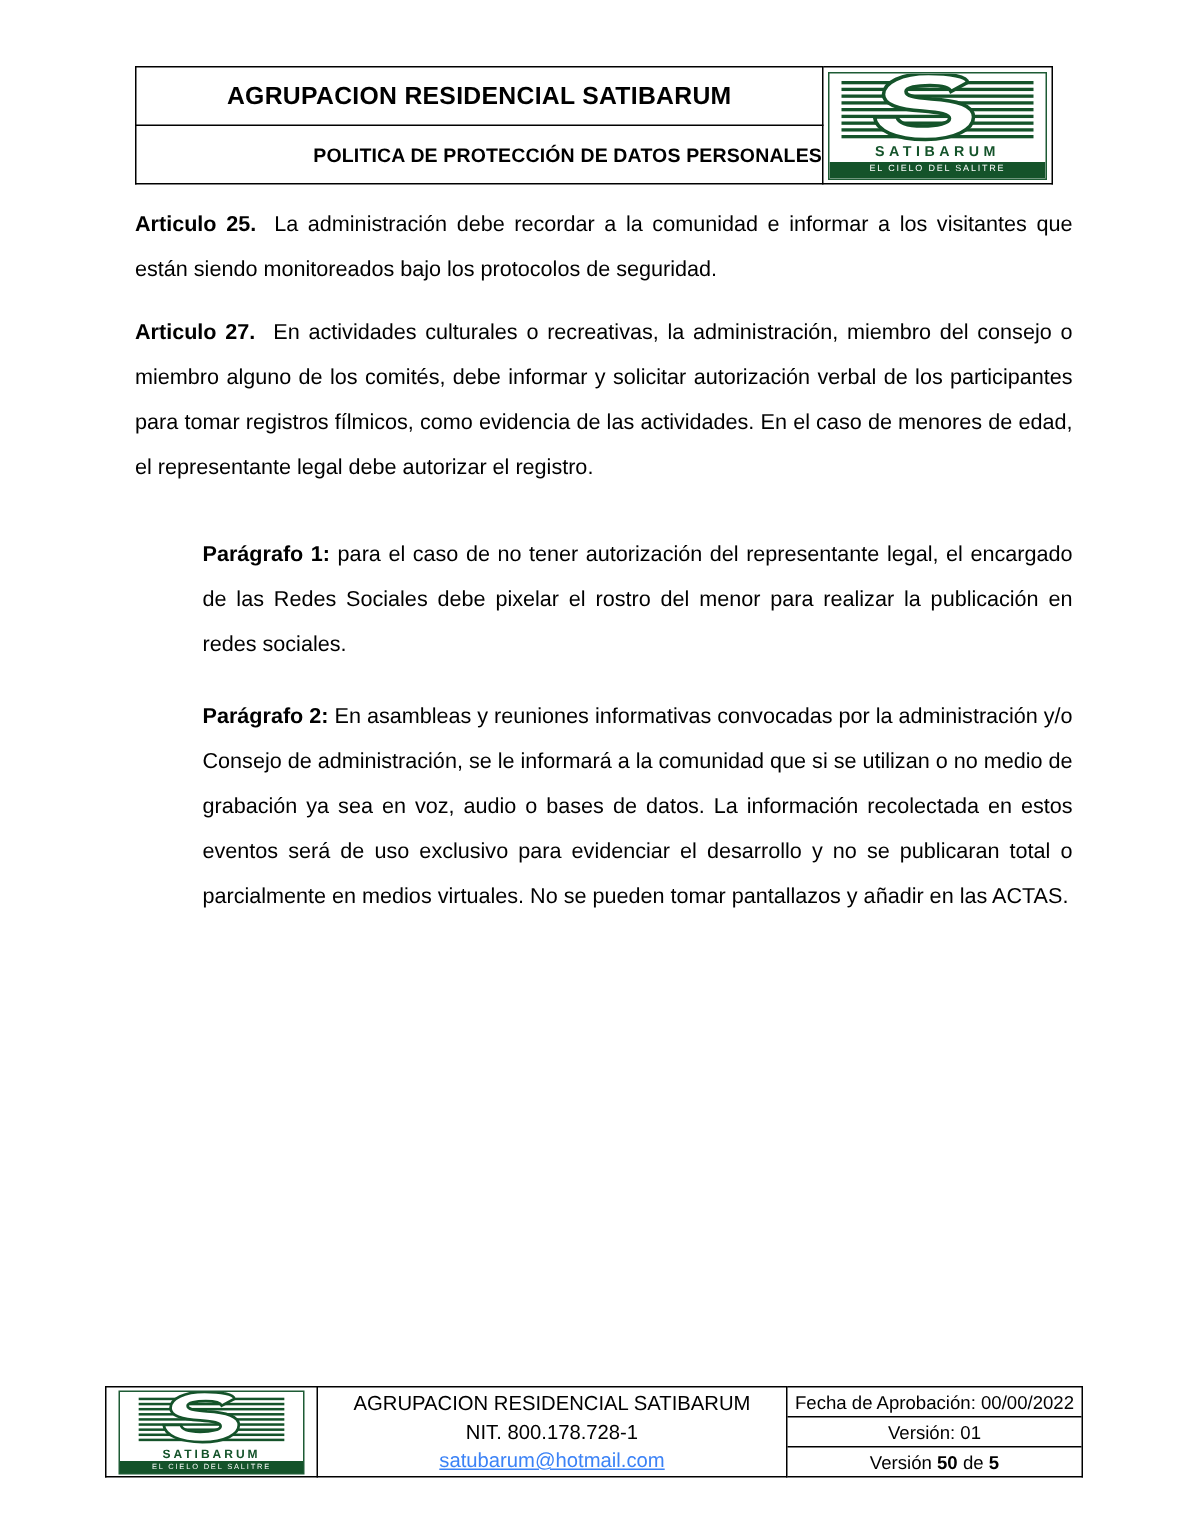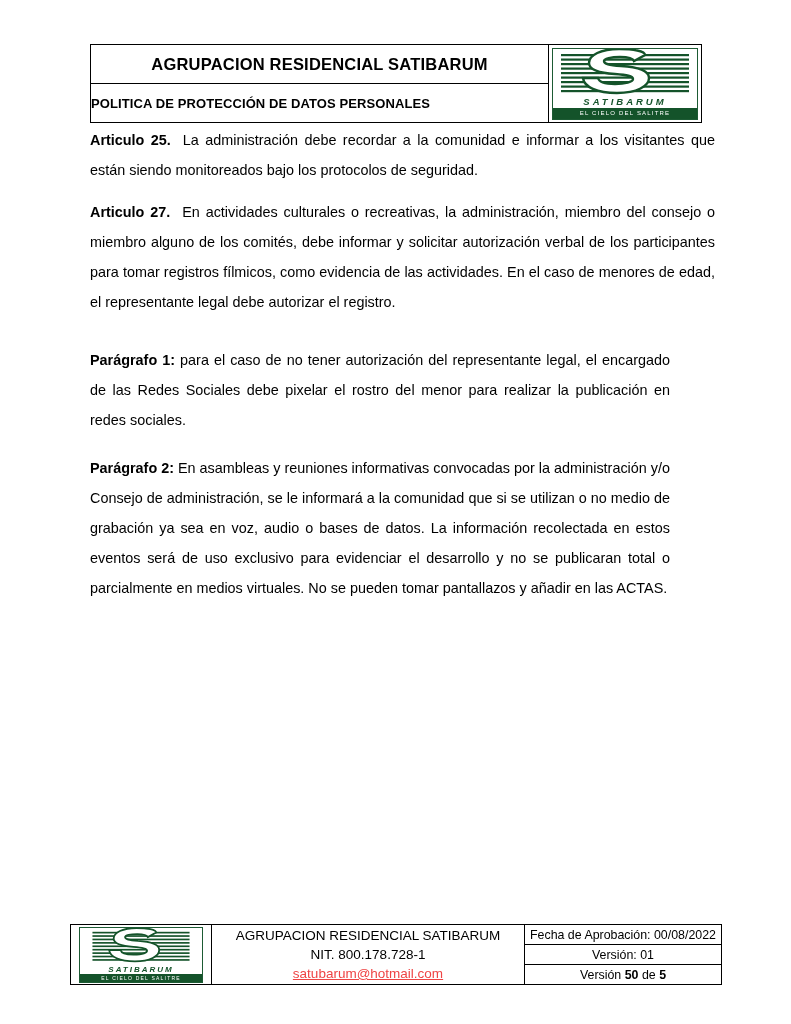--- a/index.html
+++ b/index.html
@@ -36,21 +36,21 @@
     border: 1px solid #000000;
     padding: 0;
     vertical-align: middle;
   }
   .hdr-title-cell {
     height: 38px;
     text-align: center;
   }
   .hdr-sub-cell {
     height: 38px;
-    text-align: left;
+    text-align: right;
   }
   .hdr-logo-cell {
     width: 152px;
     text-align: center;
     padding: 3px 0;
   }
   .hdr-title {
     font-size: 16.5px;
     font-weight: bold;
     letter-spacing: 0.2px;
@@ -75,21 +75,20 @@
   .logo-svg { display:block; }
   .logo-name {
     position: absolute;
     left: 0; right: 0;
     bottom: 12px;
     text-align: center;
     font-size: 9.5px;
     font-weight: bold;
     letter-spacing: 3px;
     color: #14532a;
-    font-style: italic;
   }
   .logo-tag {
     position: absolute;
     left: 0; right: 0;
     bottom: 0;
     height: 11px;
     line-height: 11px;
     background: #14532a;
     color: #ffffff;
     text-align: center;
@@ -111,37 +110,38 @@
   .logo-box.small .logo-tag {
     height: 8px;
     line-height: 8px;
     font-size: 5px;
   }
 
   
   .content {
     position: absolute;
     left: 90px;
-    top: 125px;
+    top: 135px;
     width: 625px;
   }
   .para {
     font-size: 14.4px;
     line-height: 30px;
     text-align: justify;
     margin: 0 0 12px 0;
   }
   .para .lbl {
     font-weight: bold;
   }
   .para .gap {
     display: inline-block;
     width: 12px;
   }
   .indent-block {
+    margin-left: 45px;
     width: 580px;
     margin-top: 28px;
   }
   .indent-block .para {
     margin-bottom: 18px;
   }
 
   
   .footer-table {
     position: absolute;
@@ -165,21 +165,21 @@
     text-align: center;
     padding: 4px 2px;
   }
   .f-center-line {
     font-size: 13.5px;
     line-height: 19px;
   }
   .f-mail {
     font-size: 13.5px;
     line-height: 19px;
-    color: #ef4444;
+    color: #3b82f6;
     text-decoration: underline;
   }
   .f-right-cell {
     width: 196px;
     padding: 0;
   }
   .f-right-table {
     width: 100%;
     border-collapse: collapse;
   }
@@ -287,21 +287,21 @@
       </td>
       <td class="f-center-cell">
         <div class="f-center-line">AGRUPACION RESIDENCIAL SATIBARUM</div>
         <div class="f-center-line">NIT. 800.178.728-1</div>
         <a class="f-mail" href="#">satubarum@hotmail.com</a>
       </td>
       <td class="f-right-cell">
         <table class="f-right-table">
           <tbody>
                 <tr>
-            <td>Fecha de Aprobación: 00/08/2022</td>
+            <td>Fecha de Aprobación: 00/00/2022</td>
           </tr>
           <tr>
             <td>Versión: 01</td>
           </tr>
           <tr>
             <td>
               <span>Versión</span>
               <b>50</b>
               <span>de</span>
               <b>5</b>

